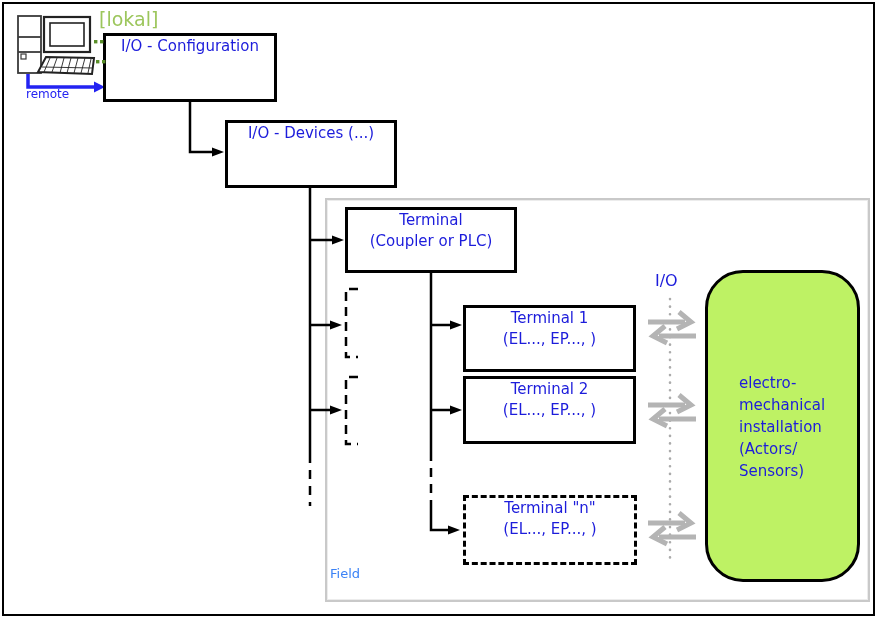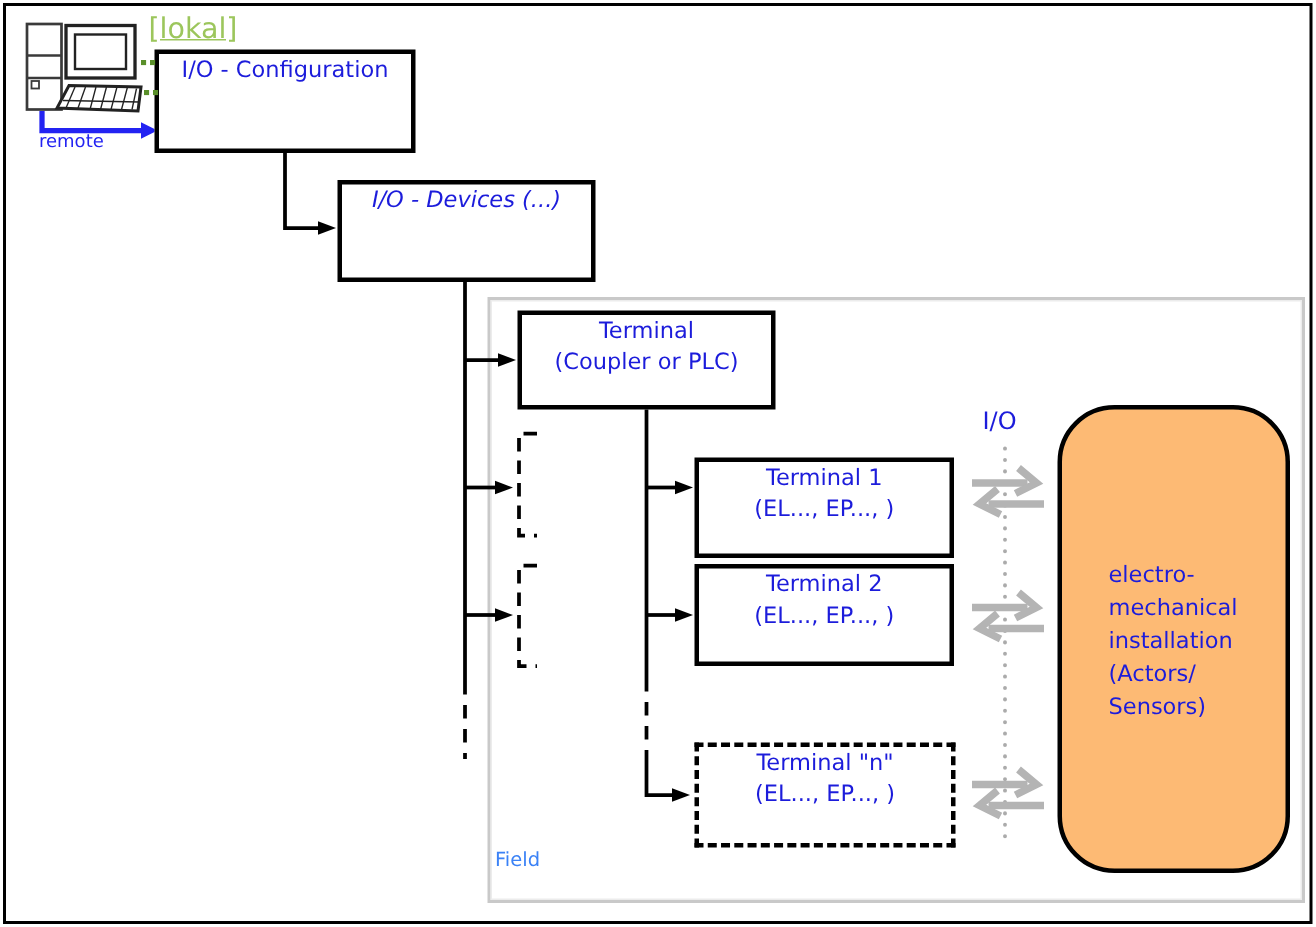--- a/index.html
+++ b/index.html
@@ -10,32 +10,32 @@
   #outer-border{position:absolute;left:2px;top:2px;width:869px;height:610px;border:2px solid #000;}
   
   .field-rect{position:absolute;left:325px;top:198px;width:541px;height:400px;
     border:2px solid #c9c9c9;box-shadow:inset 0 0 0 1px #ececec;}
   .field-label{position:absolute;left:330px;top:566px;color:#3b82f6;font-size:13px;}
   
   .dbox{position:absolute;border:3px solid #000;background:#fff;color:#1c1cdb;
     display:flex;align-items:flex-start;justify-content:center;text-align:center;
     font-size:15px;line-height:21px;white-space:pre-line;z-index:3;}
   #box-io-config{left:103px;top:33px;width:168px;height:63px;}
-  #box-io-devices{left:225px;top:120px;width:166px;height:62px;font-style:italic;}
+  #box-io-devices{left:225px;top:120px;width:166px;height:62px;}
   #box-terminal-coupler{left:345px;top:207px;width:166px;height:60px;}
   #box-terminal-1{left:463px;top:291px;width:167px;height:61px;margin-top:14px;}
   #box-terminal-2{left:463px;top:376px;width:167px;height:62px;}
   #box-terminal-n{left:463px;top:495px;width:168px;height:64px;border-style:dashed;}
   #box-installation{left:705px;top:270px;width:149px;height:306px;border:3px solid #000;
-    border-radius:38px;background:#fdba74;position:absolute;z-index:3;}
+    border-radius:38px;background:#bef264;position:absolute;z-index:3;}
   #installation-text{position:absolute;left:31px;top:99px;color:#1c1cdb;font-size:15px;
     line-height:22px;text-align:left;white-space:pre-line;}
   
   .lbl{position:absolute;z-index:4;}
-  #lokal-label{left:99px;top:8px;color:#9cc65c;font-size:19px;text-decoration:underline;}
+  #lokal-label{left:99px;top:8px;color:#9cc65c;font-size:19px;}
   #remote-label{left:26px;top:87px;color:#2323f2;font-size:12px;}
   #io-label{left:655px;top:271px;color:#1c1cdb;font-size:16px;}
   svg{position:absolute;left:0;top:0;z-index:2;}
   #pc-svg{z-index:4;}
 </style>
 </head>
 <body>
 
 <div id="canvas">
   <div id="outer-border"></div>

